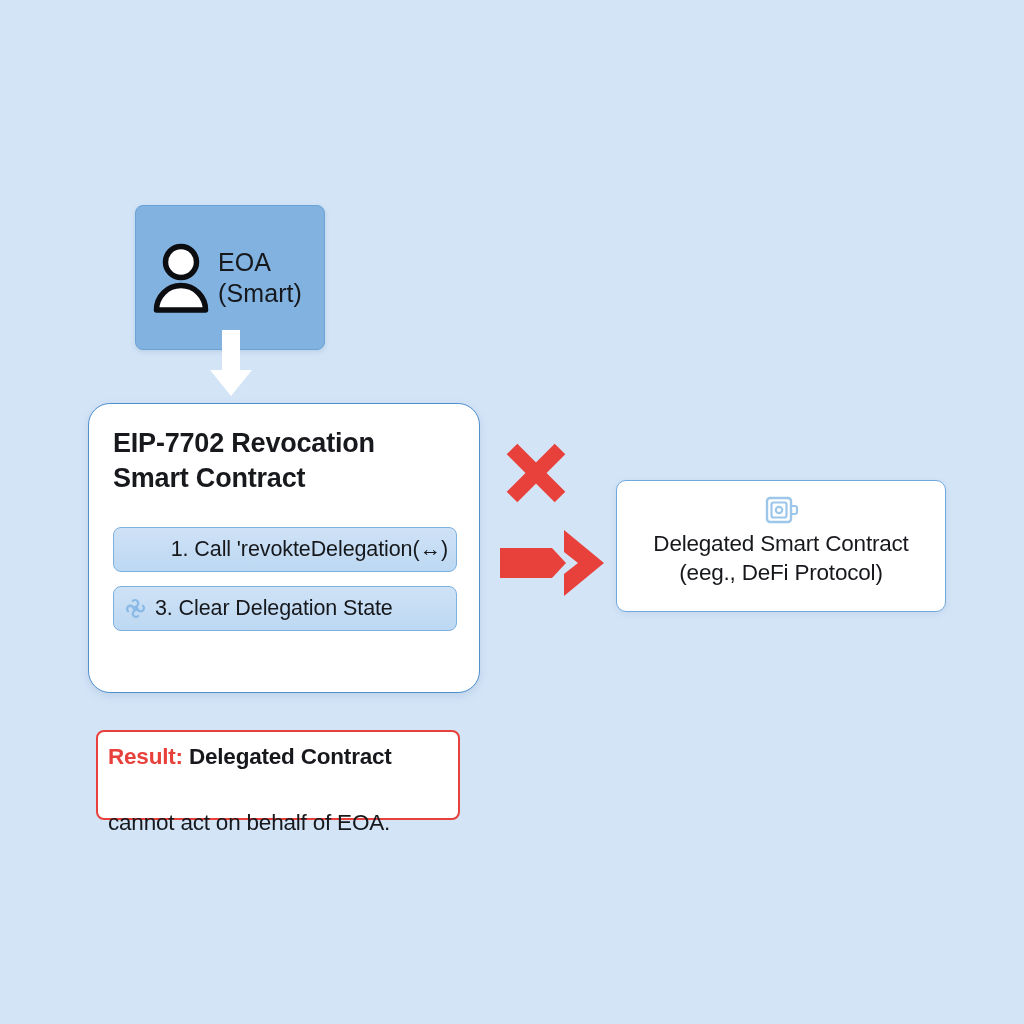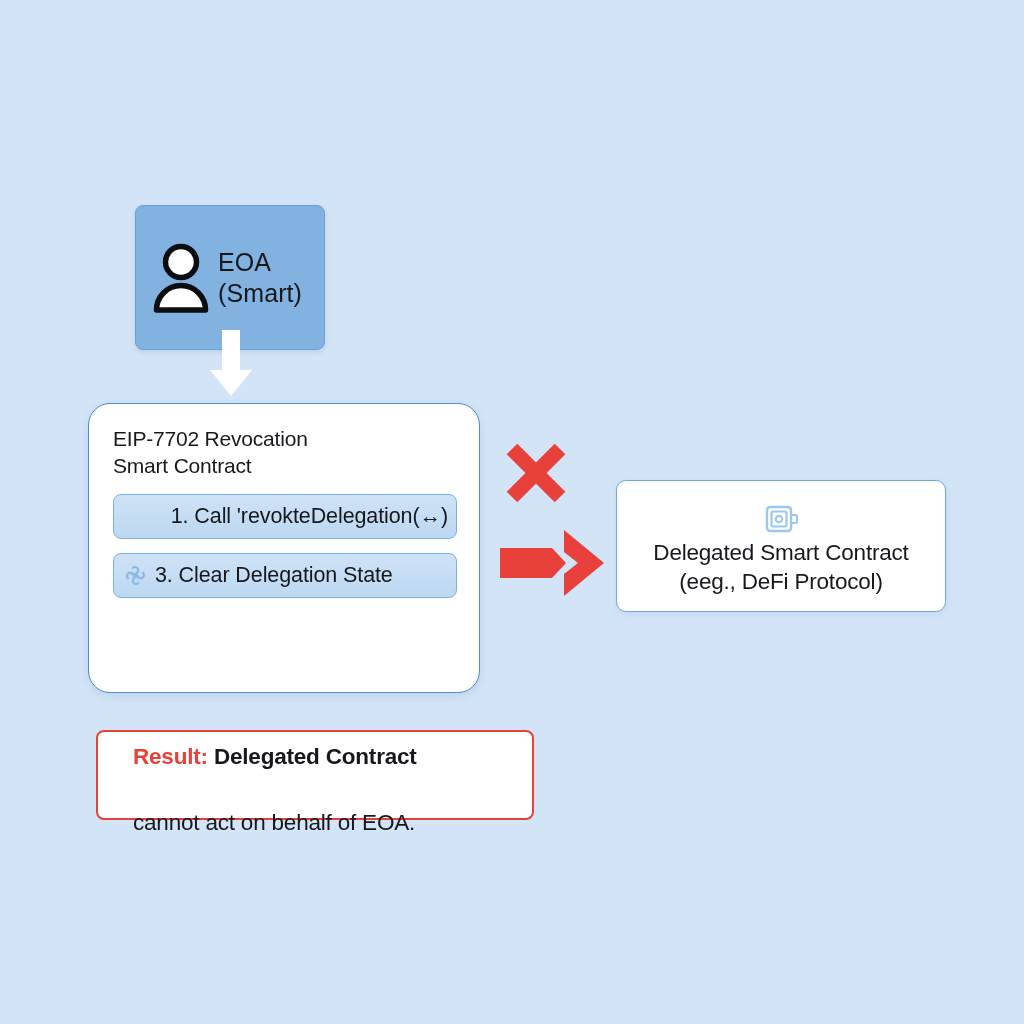--- a/index.html
+++ b/index.html
@@ -66,26 +66,26 @@
     width: 392px;
     height: 290px;
     background: #ffffff;
     border: 1.6px solid #4e8ec9;
     border-radius: 22px;
     box-sizing: border-box;
     padding: 22px 22px 0 24px;
     box-shadow: 0 3px 9px rgba(80,120,165,0.16);
   }
   .card-title {
-    font-size: 21px;
-    font-weight: normal;
+    font-size: 27px;
+    font-weight: bold;
     color: #17191d;
     line-height: 1.28;
     letter-spacing: -0.2px;
-    margin-bottom: 14px;
+    margin-bottom: 32px;
     white-space: pre-line;
   }
   .step {
     position: relative;
     height: 45px;
     margin-bottom: 14px;
     background: linear-gradient(180deg,#cfe2f6 0%, #bcd8f2 100%);
     border: 1.4px solid #7eb0de;
     border-radius: 8px;
     box-sizing: border-box;
@@ -109,27 +109,27 @@
     letter-spacing: -0.1px;
     white-space: nowrap;
   }
   .step.step-centered { justify-content: flex-end; }
 
   
   .result-box {
     position: absolute;
     left: 96px;
     top: 730px;
-    width: 438px;
+    width: 364px;
     height: 90px;
     background: #ffffff;
     border: 2.2px solid #e8403a;
     border-radius: 8px;
     box-sizing: border-box;
-    padding: 10px 14px 0 35px;
+    padding: 10px 14px 0 10px;
   }
   .result-text {
     font-size: 22.5px;
     line-height: 1.33;
     color: #16181c;
     letter-spacing: -0.2px;
   }
   .result-kw {
     color: #e8403a;
     font-weight: bold;
@@ -163,21 +163,21 @@
     width: 330px;
     height: 132px;
     background: #ffffff;
     border: 1.8px solid #6fa8dc;
     border-radius: 10px;
     box-sizing: border-box;
     display: flex;
     flex-direction: column;
     align-items: center;
     justify-content: flex-start;
-    padding-top: 23px;
+    padding-top: 14px;
     box-shadow: 0 2px 6px rgba(80,120,165,0.12);
   }
   .wallet-icon {
     width: 34px;
     height: 30px;
     margin-bottom: 4px;
   }
   .delegated-text {
     font-size: 22.5px;
     line-height: 1.3;

